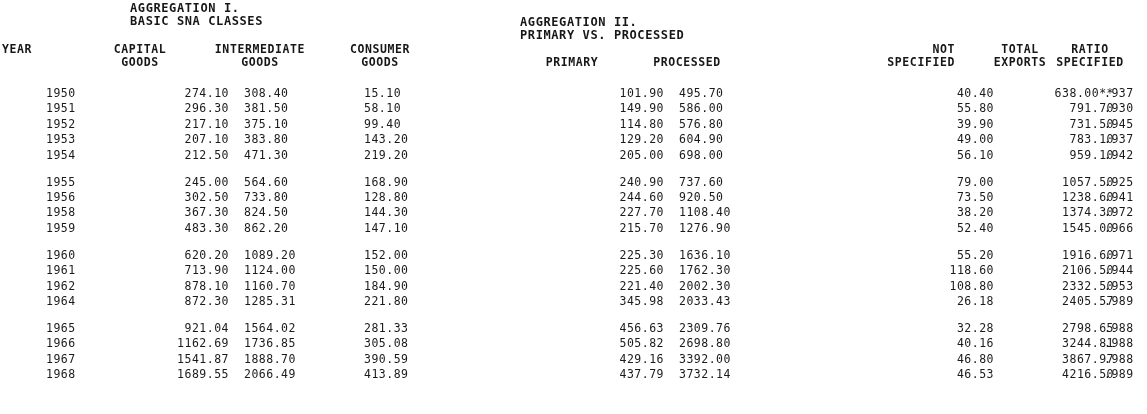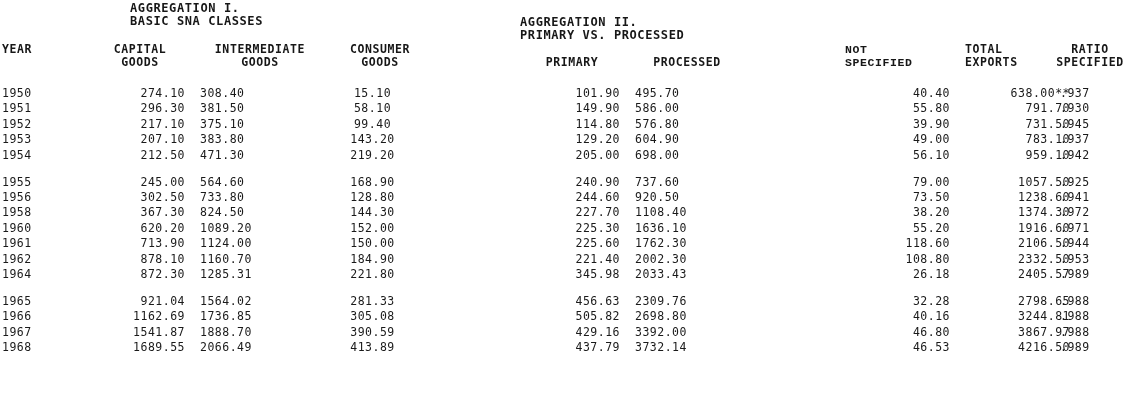--- a/index.html
+++ b/index.html
@@ -42,47 +42,48 @@
     white-space: pre;
     color: #171717;
   }
 
   #hdr-year      { left: 2px;   top: 43px; }
   #hdr-capital   { left: 95px;  top: 43px; width: 90px;  text-align: center; }
   #hdr-inter     { left: 205px; top: 43px; width: 110px; text-align: center; }
   #hdr-consumer  { left: 330px; top: 43px; width: 100px; text-align: center; }
   #hdr-primary   { left: 527px; top: 56px; width: 90px;  text-align: center; }
   #hdr-processed { left: 637px; top: 56px; width: 100px; text-align: center; }
-  #hdr-notspec   { left: 845px; top: 43px; width: 110px; text-align: left; font-family: Liberation Mono, monospace; }
-  #hdr-totexp    { left: 965px; top: 43px; width: 110px; text-align: left; }
+  #hdr-notspec   { left: 845px; top: 43px; width: 110px; text-align: right; }
+  #hdr-totexp    { left: 965px; top: 43px; width: 110px; text-align: center; }
   #hdr-ratio     { left: 1035px;top: 43px; width: 110px; text-align: center; }
 
   .rows {
     position: absolute;
     left: 0;
     top: 86px;
     width: 976px;
+    padding-left: 44px;
   }
   .row {
     position: relative;
     height: 15.4px;
     font-size: 11.5px;
     letter-spacing: 0.5px;
     white-space: pre;
   }
   .row.gap { height: 27px; }
   .cell {
     position: absolute;
     top: 0;
     white-space: pre;
   }
   .c-year  { left: 2px;   width: 60px;  text-align: left; }
   .c-cap   { left: 90px;  width: 95px;  text-align: right; }
   .c-int   { left: 200px; width: 110px; text-align: left; }
-  .c-con   { left: 320px; width: 105px; text-align: center; }
+  .c-con   { left: 320px; width: 105px; text-align: left; }
   .c-pri   { left: 525px; width: 95px;  text-align: right; }
   .c-pro   { left: 635px; width: 100px; text-align: left; }
   .c-not   { left: 845px; width: 105px; text-align: right; }
   .c-tot   { left: 960px; width: 110px; text-align: right; }
   .c-rat   { left: 1060px; width: 80px;  text-align: left; }
 </style>
 </head>
 <body>
 
 <div class="page">
@@ -110,20 +111,21 @@
 
   <div class="rows" id="rows-container">
       <div class="row"><span class="cell c-year">1950</span><span class="cell c-cap">274.10</span><span class="cell c-int">308.40</span><span class="cell c-con">15.10</span><span class="cell c-pri">101.90</span><span class="cell c-pro">495.70</span><span class="cell c-not">40.40</span><span class="cell c-tot">638.00**</span><span class="cell c-rat">.937</span></div>
       <div class="row"><span class="cell c-year">1951</span><span class="cell c-cap">296.30</span><span class="cell c-int">381.50</span><span class="cell c-con">58.10</span><span class="cell c-pri">149.90</span><span class="cell c-pro">586.00</span><span class="cell c-not">55.80</span><span class="cell c-tot">791.70</span><span class="cell c-rat">.930</span></div>
       <div class="row"><span class="cell c-year">1952</span><span class="cell c-cap">217.10</span><span class="cell c-int">375.10</span><span class="cell c-con">99.40</span><span class="cell c-pri">114.80</span><span class="cell c-pro">576.80</span><span class="cell c-not">39.90</span><span class="cell c-tot">731.50</span><span class="cell c-rat">.945</span></div>
       <div class="row"><span class="cell c-year">1953</span><span class="cell c-cap">207.10</span><span class="cell c-int">383.80</span><span class="cell c-con">143.20</span><span class="cell c-pri">129.20</span><span class="cell c-pro">604.90</span><span class="cell c-not">49.00</span><span class="cell c-tot">783.10</span><span class="cell c-rat">.937</span></div>
       <div class="row gap"><span class="cell c-year">1954</span><span class="cell c-cap">212.50</span><span class="cell c-int">471.30</span><span class="cell c-con">219.20</span><span class="cell c-pri">205.00</span><span class="cell c-pro">698.00</span><span class="cell c-not">56.10</span><span class="cell c-tot">959.10</span><span class="cell c-rat">.942</span></div>
       <div class="row"><span class="cell c-year">1955</span><span class="cell c-cap">245.00</span><span class="cell c-int">564.60</span><span class="cell c-con">168.90</span><span class="cell c-pri">240.90</span><span class="cell c-pro">737.60</span><span class="cell c-not">79.00</span><span class="cell c-tot">1057.50</span><span class="cell c-rat">.925</span></div>
       <div class="row"><span class="cell c-year">1956</span><span class="cell c-cap">302.50</span><span class="cell c-int">733.80</span><span class="cell c-con">128.80</span><span class="cell c-pri">244.60</span><span class="cell c-pro">920.50</span><span class="cell c-not">73.50</span><span class="cell c-tot">1238.60</span><span class="cell c-rat">.941</span></div>
       <div class="row"><span class="cell c-year">1958</span><span class="cell c-cap">367.30</span><span class="cell c-int">824.50</span><span class="cell c-con">144.30</span><span class="cell c-pri">227.70</span><span class="cell c-pro">1108.40</span><span class="cell c-not">38.20</span><span class="cell c-tot">1374.30</span><span class="cell c-rat">.972</span></div>
+      <div class="row gap"><span class="cell c-year">1959</span><span class="cell c-cap">483.30</span><span class="cell c-int">862.20</span><span class="cell c-con">147.10</span><span class="cell c-pri">215.70</span><span class="cell c-pro">1276.90</span><span class="cell c-not">52.40</span><span class="cell c-tot">1545.00</span><span class="cell c-rat">.966</span></div>
       <div class="row"><span class="cell c-year">1960</span><span class="cell c-cap">620.20</span><span class="cell c-int">1089.20</span><span class="cell c-con">152.00</span><span class="cell c-pri">225.30</span><span class="cell c-pro">1636.10</span><span class="cell c-not">55.20</span><span class="cell c-tot">1916.60</span><span class="cell c-rat">.971</span></div>
       <div class="row"><span class="cell c-year">1961</span><span class="cell c-cap">713.90</span><span class="cell c-int">1124.00</span><span class="cell c-con">150.00</span><span class="cell c-pri">225.60</span><span class="cell c-pro">1762.30</span><span class="cell c-not">118.60</span><span class="cell c-tot">2106.50</span><span class="cell c-rat">.944</span></div>
       <div class="row"><span class="cell c-year">1962</span><span class="cell c-cap">878.10</span><span class="cell c-int">1160.70</span><span class="cell c-con">184.90</span><span class="cell c-pri">221.40</span><span class="cell c-pro">2002.30</span><span class="cell c-not">108.80</span><span class="cell c-tot">2332.50</span><span class="cell c-rat">.953</span></div>
       <div class="row gap"><span class="cell c-year">1964</span><span class="cell c-cap">872.30</span><span class="cell c-int">1285.31</span><span class="cell c-con">221.80</span><span class="cell c-pri">345.98</span><span class="cell c-pro">2033.43</span><span class="cell c-not">26.18</span><span class="cell c-tot">2405.57</span><span class="cell c-rat">.989</span></div>
       <div class="row"><span class="cell c-year">1965</span><span class="cell c-cap">921.04</span><span class="cell c-int">1564.02</span><span class="cell c-con">281.33</span><span class="cell c-pri">456.63</span><span class="cell c-pro">2309.76</span><span class="cell c-not">32.28</span><span class="cell c-tot">2798.65</span><span class="cell c-rat">.988</span></div>
       <div class="row"><span class="cell c-year">1966</span><span class="cell c-cap">1162.69</span><span class="cell c-int">1736.85</span><span class="cell c-con">305.08</span><span class="cell c-pri">505.82</span><span class="cell c-pro">2698.80</span><span class="cell c-not">40.16</span><span class="cell c-tot">3244.81</span><span class="cell c-rat">.988</span></div>
       <div class="row"><span class="cell c-year">1967</span><span class="cell c-cap">1541.87</span><span class="cell c-int">1888.70</span><span class="cell c-con">390.59</span><span class="cell c-pri">429.16</span><span class="cell c-pro">3392.00</span><span class="cell c-not">46.80</span><span class="cell c-tot">3867.97</span><span class="cell c-rat">.988</span></div>
       <div class="row"><span class="cell c-year">1968</span><span class="cell c-cap">1689.55</span><span class="cell c-int">2066.49</span><span class="cell c-con">413.89</span><span class="cell c-pri">437.79</span><span class="cell c-pro">3732.14</span><span class="cell c-not">46.53</span><span class="cell c-tot">4216.50</span><span class="cell c-rat">.989</span></div>
     </div>
 

